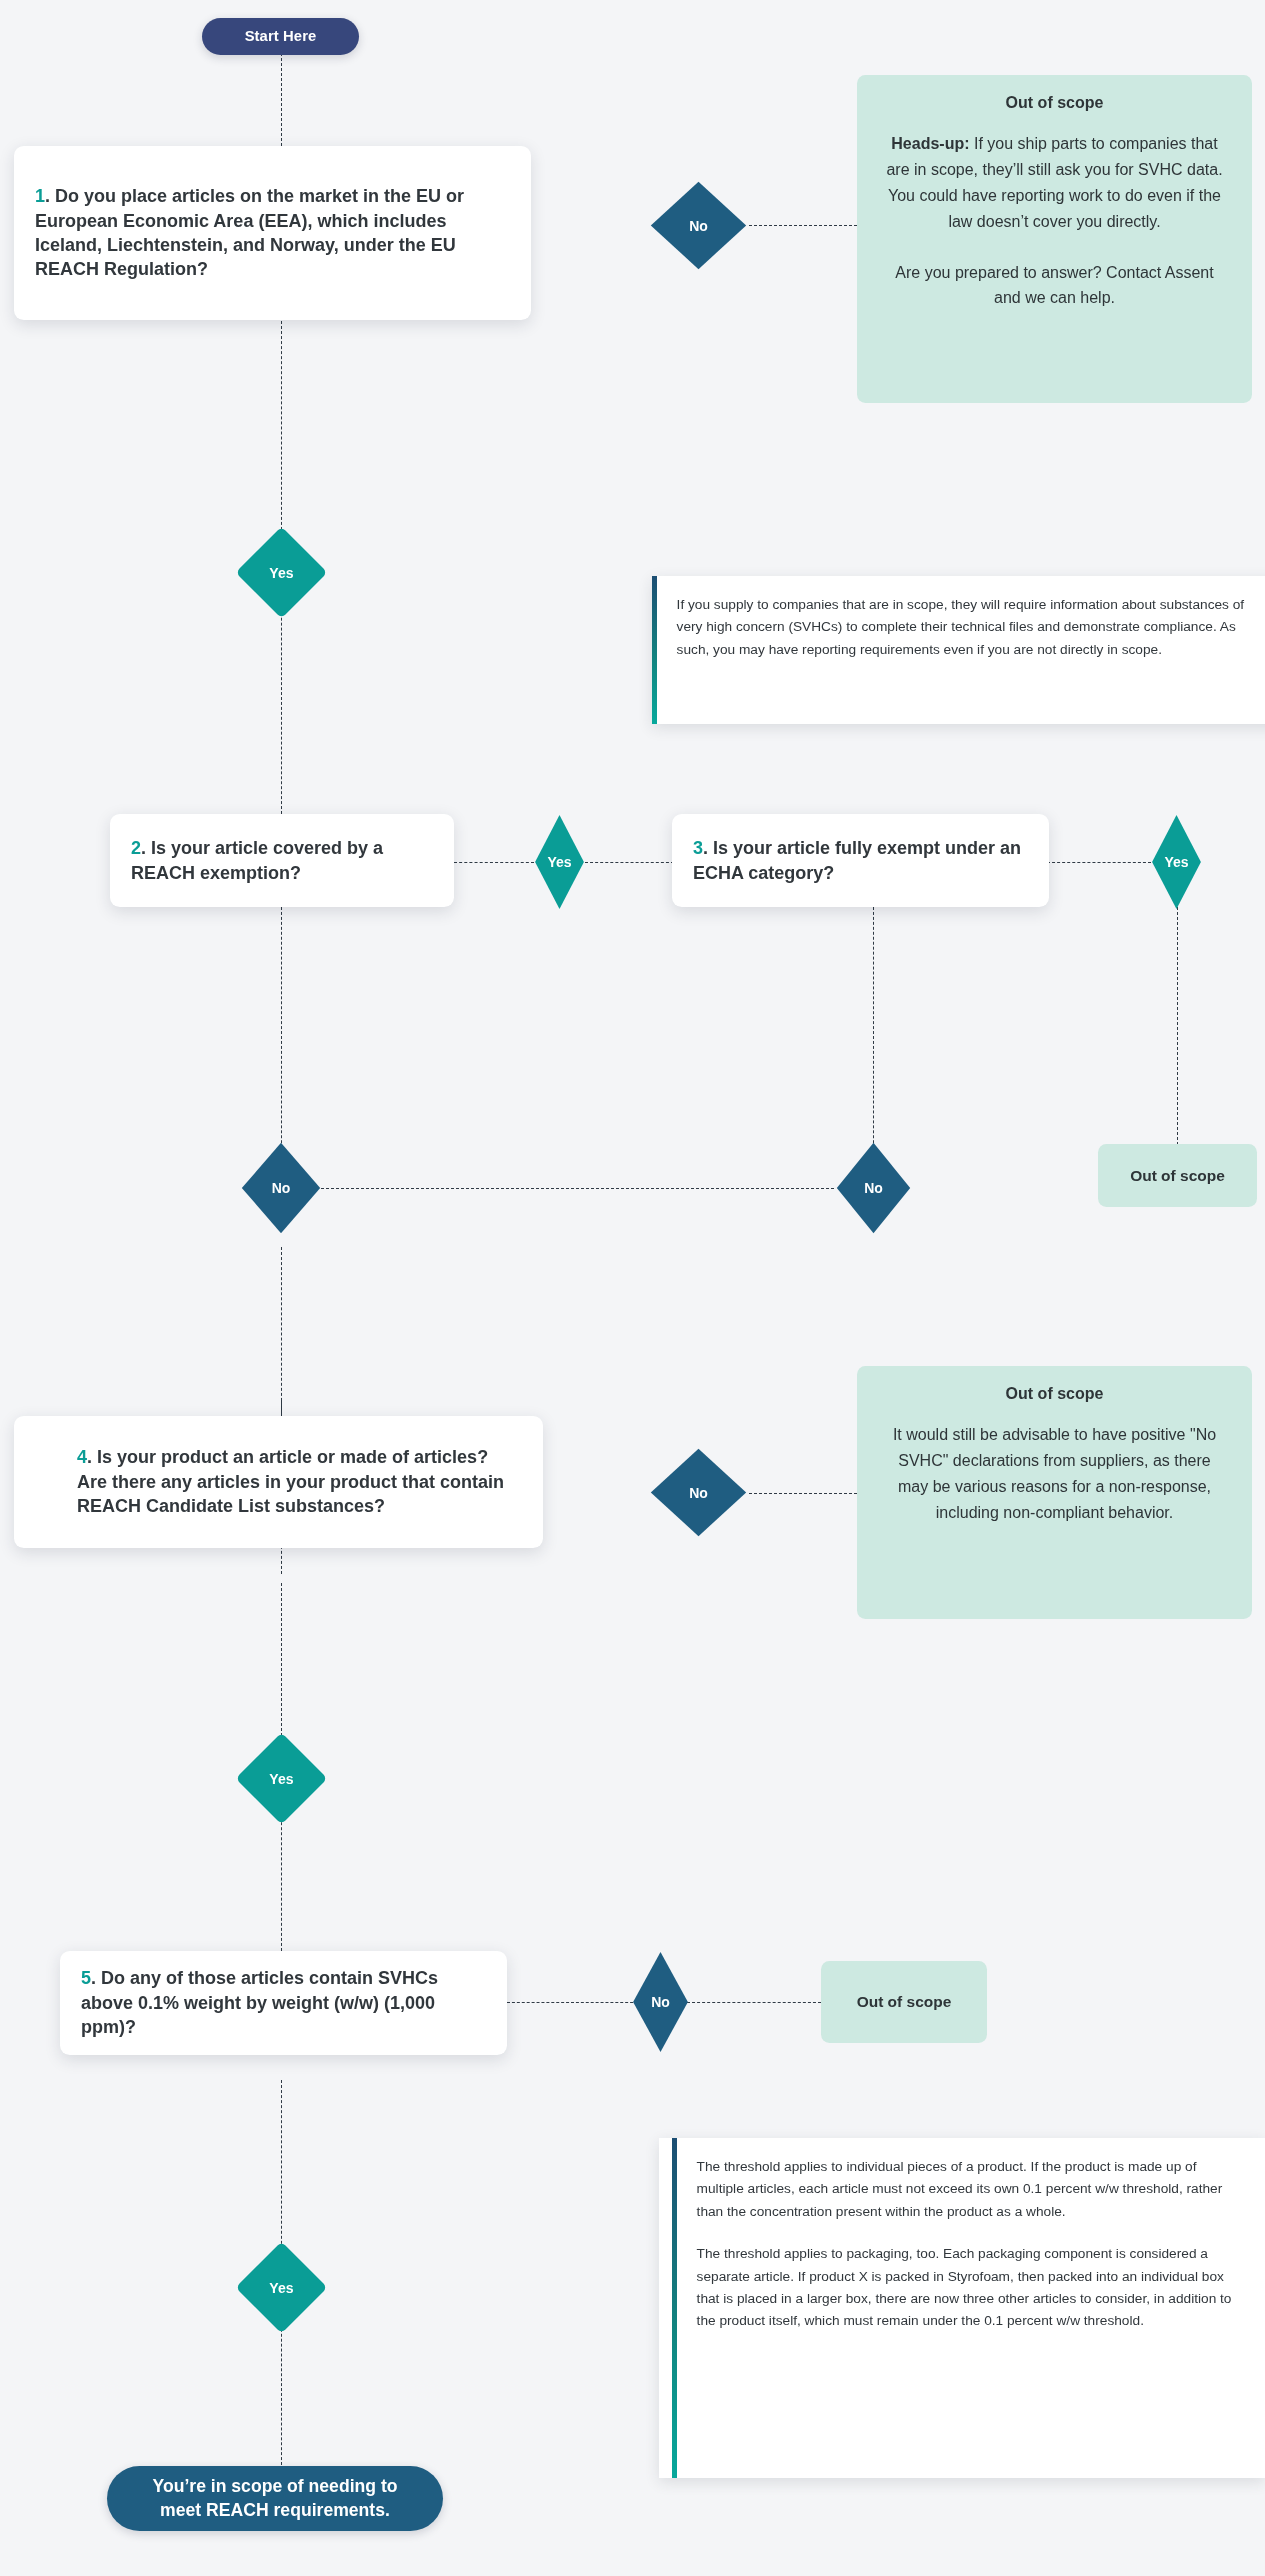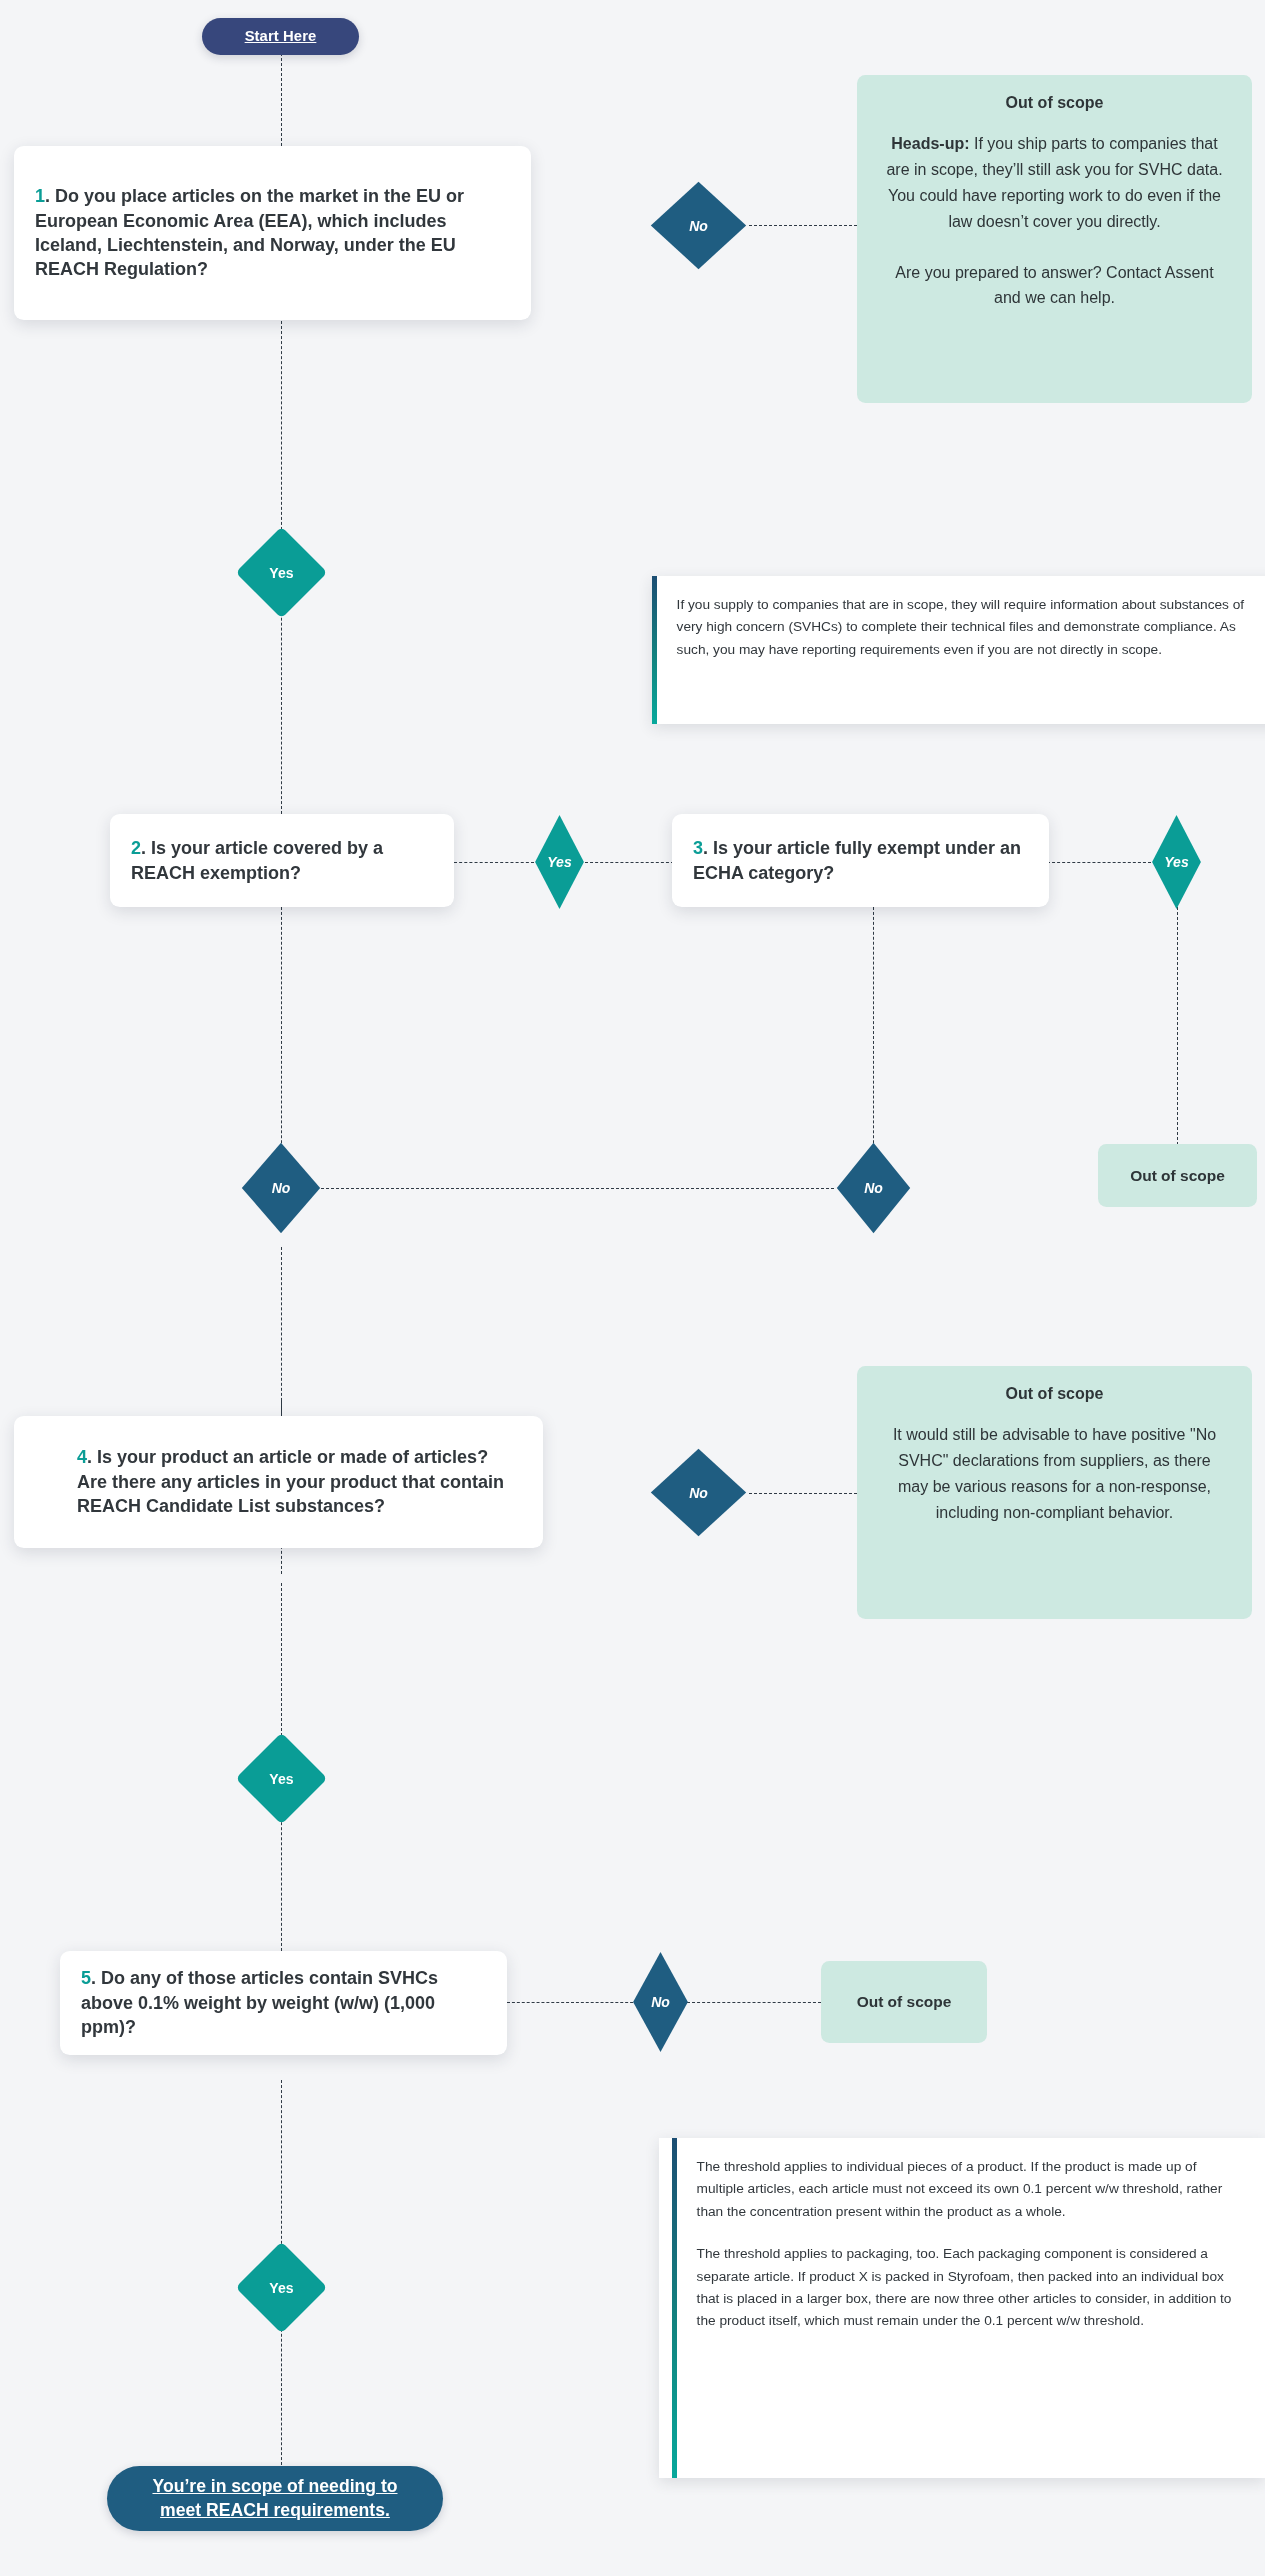--- a/index.html
+++ b/index.html
@@ -38,21 +38,20 @@
     display: flex;
     align-items: center;
     justify-content: center;
     text-align: center;
     color: #ffffff;
     border-radius: 702px;
     font-weight: bold;
     z-index: 5;
     box-shadow: 0 2.8px 9.8px rgba(25,35,60,.18);
     line-height: 1.32;
-    text-decoration: underline;
   }
   .pill.start {
     background: #37477c;
     font-size: 14.8px;
     letter-spacing: 0.1px;
   }
   .pill.finish {
     background: #1f5d81;
     font-size: 17.6px;
     padding: 0 24px;
@@ -146,21 +145,20 @@
     justify-content: center;
     z-index: 6;
   }
   .dia svg { position: absolute; inset: 0; width: 100%; height: 100%; }
   .dia .dlabel {
     position: relative;
     z-index: 2;
     color: #ffffff;
     font-size: 14px;
     font-weight: bold;
-    font-style: italic;
   }
 
   
   .note {
     position: absolute;
     background: #ffffff;
     box-shadow: 0 4.2px 14px rgba(30,40,60,.12);
     z-index: 4;
     display: flex;
   }

